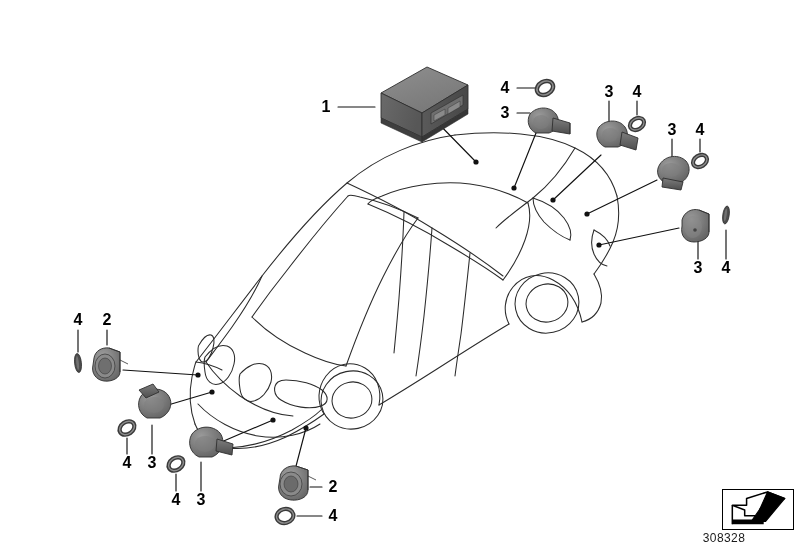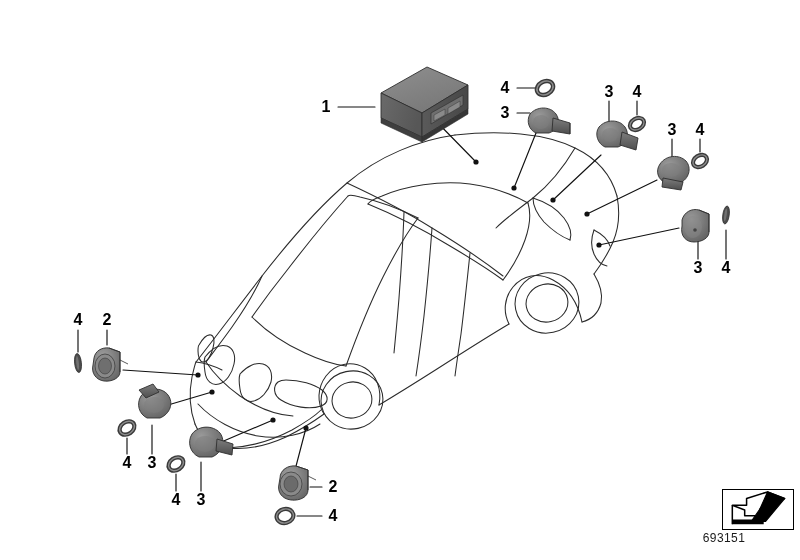--- a/index.html
+++ b/index.html
@@ -370,16 +370,16 @@
     <div class="callout-label" style="left:333px; top:516px;">4</div>
 
     <div id="logo-box">
       <svg viewBox="0 0 72 41" aria-hidden="true">
         <path d="M9 16 L 24 16 L 24 9 L 46 2 L 64 9 L 38 20 L 38 27 L 22 27 L 22 21 Z" fill="#ffffff" stroke="#000000" stroke-width="1.6" stroke-linejoin="round"></path>
         <path d="M46 2 L 64 9 L 44 33 L 29 33 L 38 20 Z" fill="#000000" stroke="#000000" stroke-width="1.2" stroke-linejoin="round"></path>
         <rect x="9" y="31" width="33" height="5" fill="#000000"></rect>
         <path d="M9 16 L 9 36" stroke="#000000" stroke-width="1.6" fill="none"></path>
       </svg>
     </div>
-    <div id="partnumber">693151</div>
+    <div id="partnumber">308328</div>
 
   </div>
 </div>
 
 </body></html>

